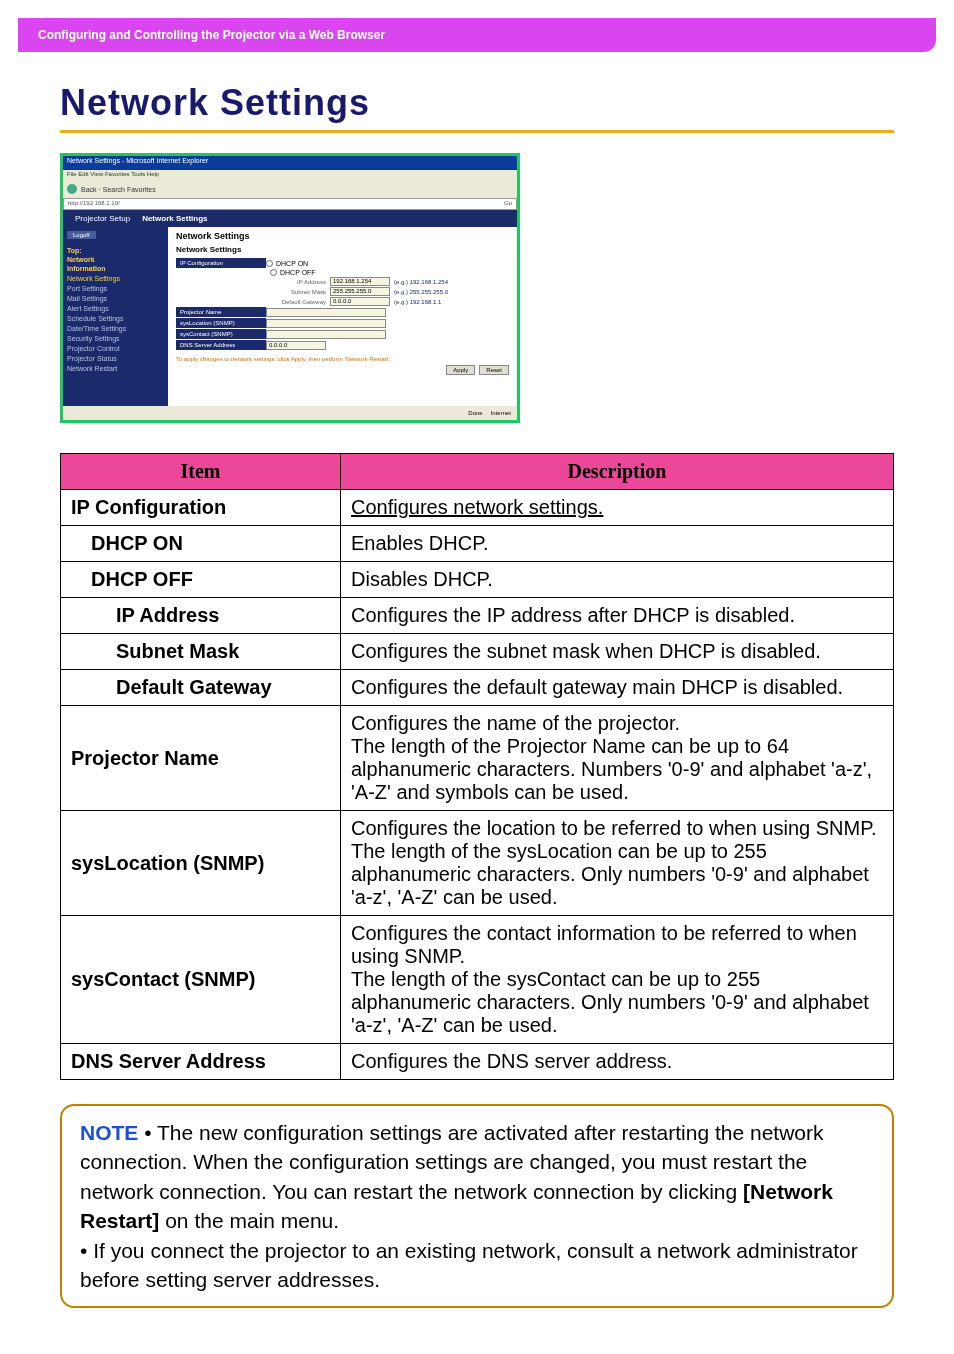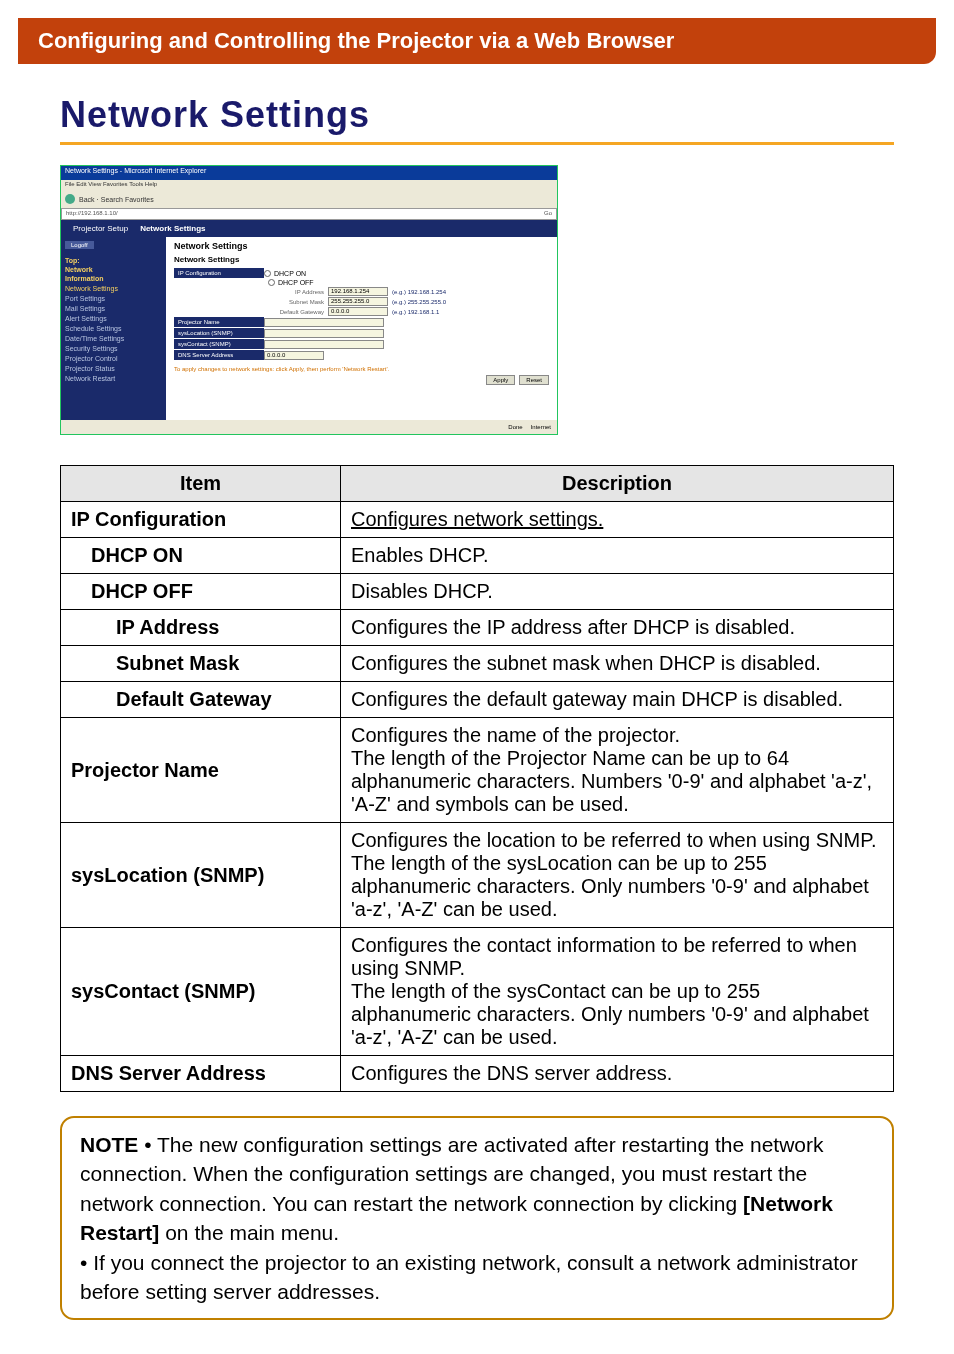--- a/index.html
+++ b/index.html
@@ -4,44 +4,44 @@
   <style>
     * { box-sizing: border-box; margin: 0; padding: 0; }
     body {
       font-family: Arial, Helvetica, sans-serif;
       width: 954px;
       background: #fff;
       color: #000;
       padding: 0;
     }
     .top-banner {
-      background: #c2410c;
+      background: #d946ef;
       color: #fff;
       font-weight: bold;
-      font-size: 22px;
+      font-size: 12px;
       padding: 10px 20px;
       border-radius: 0 0 12px 0;
       margin: 18px 18px 0 18px;
       font-family: Arial, sans-serif;
     }
     .content { padding: 0 60px 40px 60px; }
     .page-title {
       font-family: Arial, sans-serif;
       font-weight: 900;
       font-size: 36px;
       color: #1a1a6a;
       border-bottom: 3px solid #f5a623;
       padding-bottom: 6px;
       margin: 30px 0 20px 0;
       letter-spacing: 1px;
     }
     .screenshot {
-      width: 498px;
+      width: 460px;
       height: 270px;
-      border: 1px solid #22c55e;
+      border: 3px solid #22c55e;
       margin-bottom: 30px;
       position: relative;
       background: #fff;
       font-size: 8px;
       overflow: hidden;
     }
     .ss-titlebar { background:#0a3b9a; height:14px; color:#fff; font-size:7px; padding:1px 4px;}
     .ss-menubar { background:#ece9d8; height:10px; font-size:6px; padding:1px 4px; color:#333;}
     .ss-toolbar { background:#ece9d8; height:18px; font-size:7px; padding:2px 4px; color:#333; display:flex; align-items:center; gap:4px;}
     .ss-toolbar .circ{width:10px;height:10px;border-radius:50%;background:#4a8;}
@@ -81,34 +81,35 @@
     }
     table.settings-table th, table.settings-table td {
       border: 1px solid #000;
       padding: 6px 10px;
       vertical-align: middle;
       text-align: left;
     }
     table.settings-table th {
       font-weight: bold;
       text-align: center;
-      background:#e5e5e5;
+      background:#ec4899;
+      font-family:Liberation Serif, serif;
     }
     .item-col { width: 280px; }
     .indent1 { padding-left: 30px !important; }
     .indent2 { padding-left: 55px !important; }
     .note-box {
       border: 2.5px solid #c08000;
       border-radius: 14px;
       padding: 12px 18px;
       font-size: 21px;
       line-height: 1.4;
     }
     .note-label {
-      color: #000000;
+      color: #1d4ed8;
       font-weight: 900;
       font-family: Arial, sans-serif;
     }
     .bld{font-weight:bold;}
   </style>
 </head>
 <body>
 
 <div class="top-banner">Configuring and Controlling the Projector via a Web Browser</div>
 

